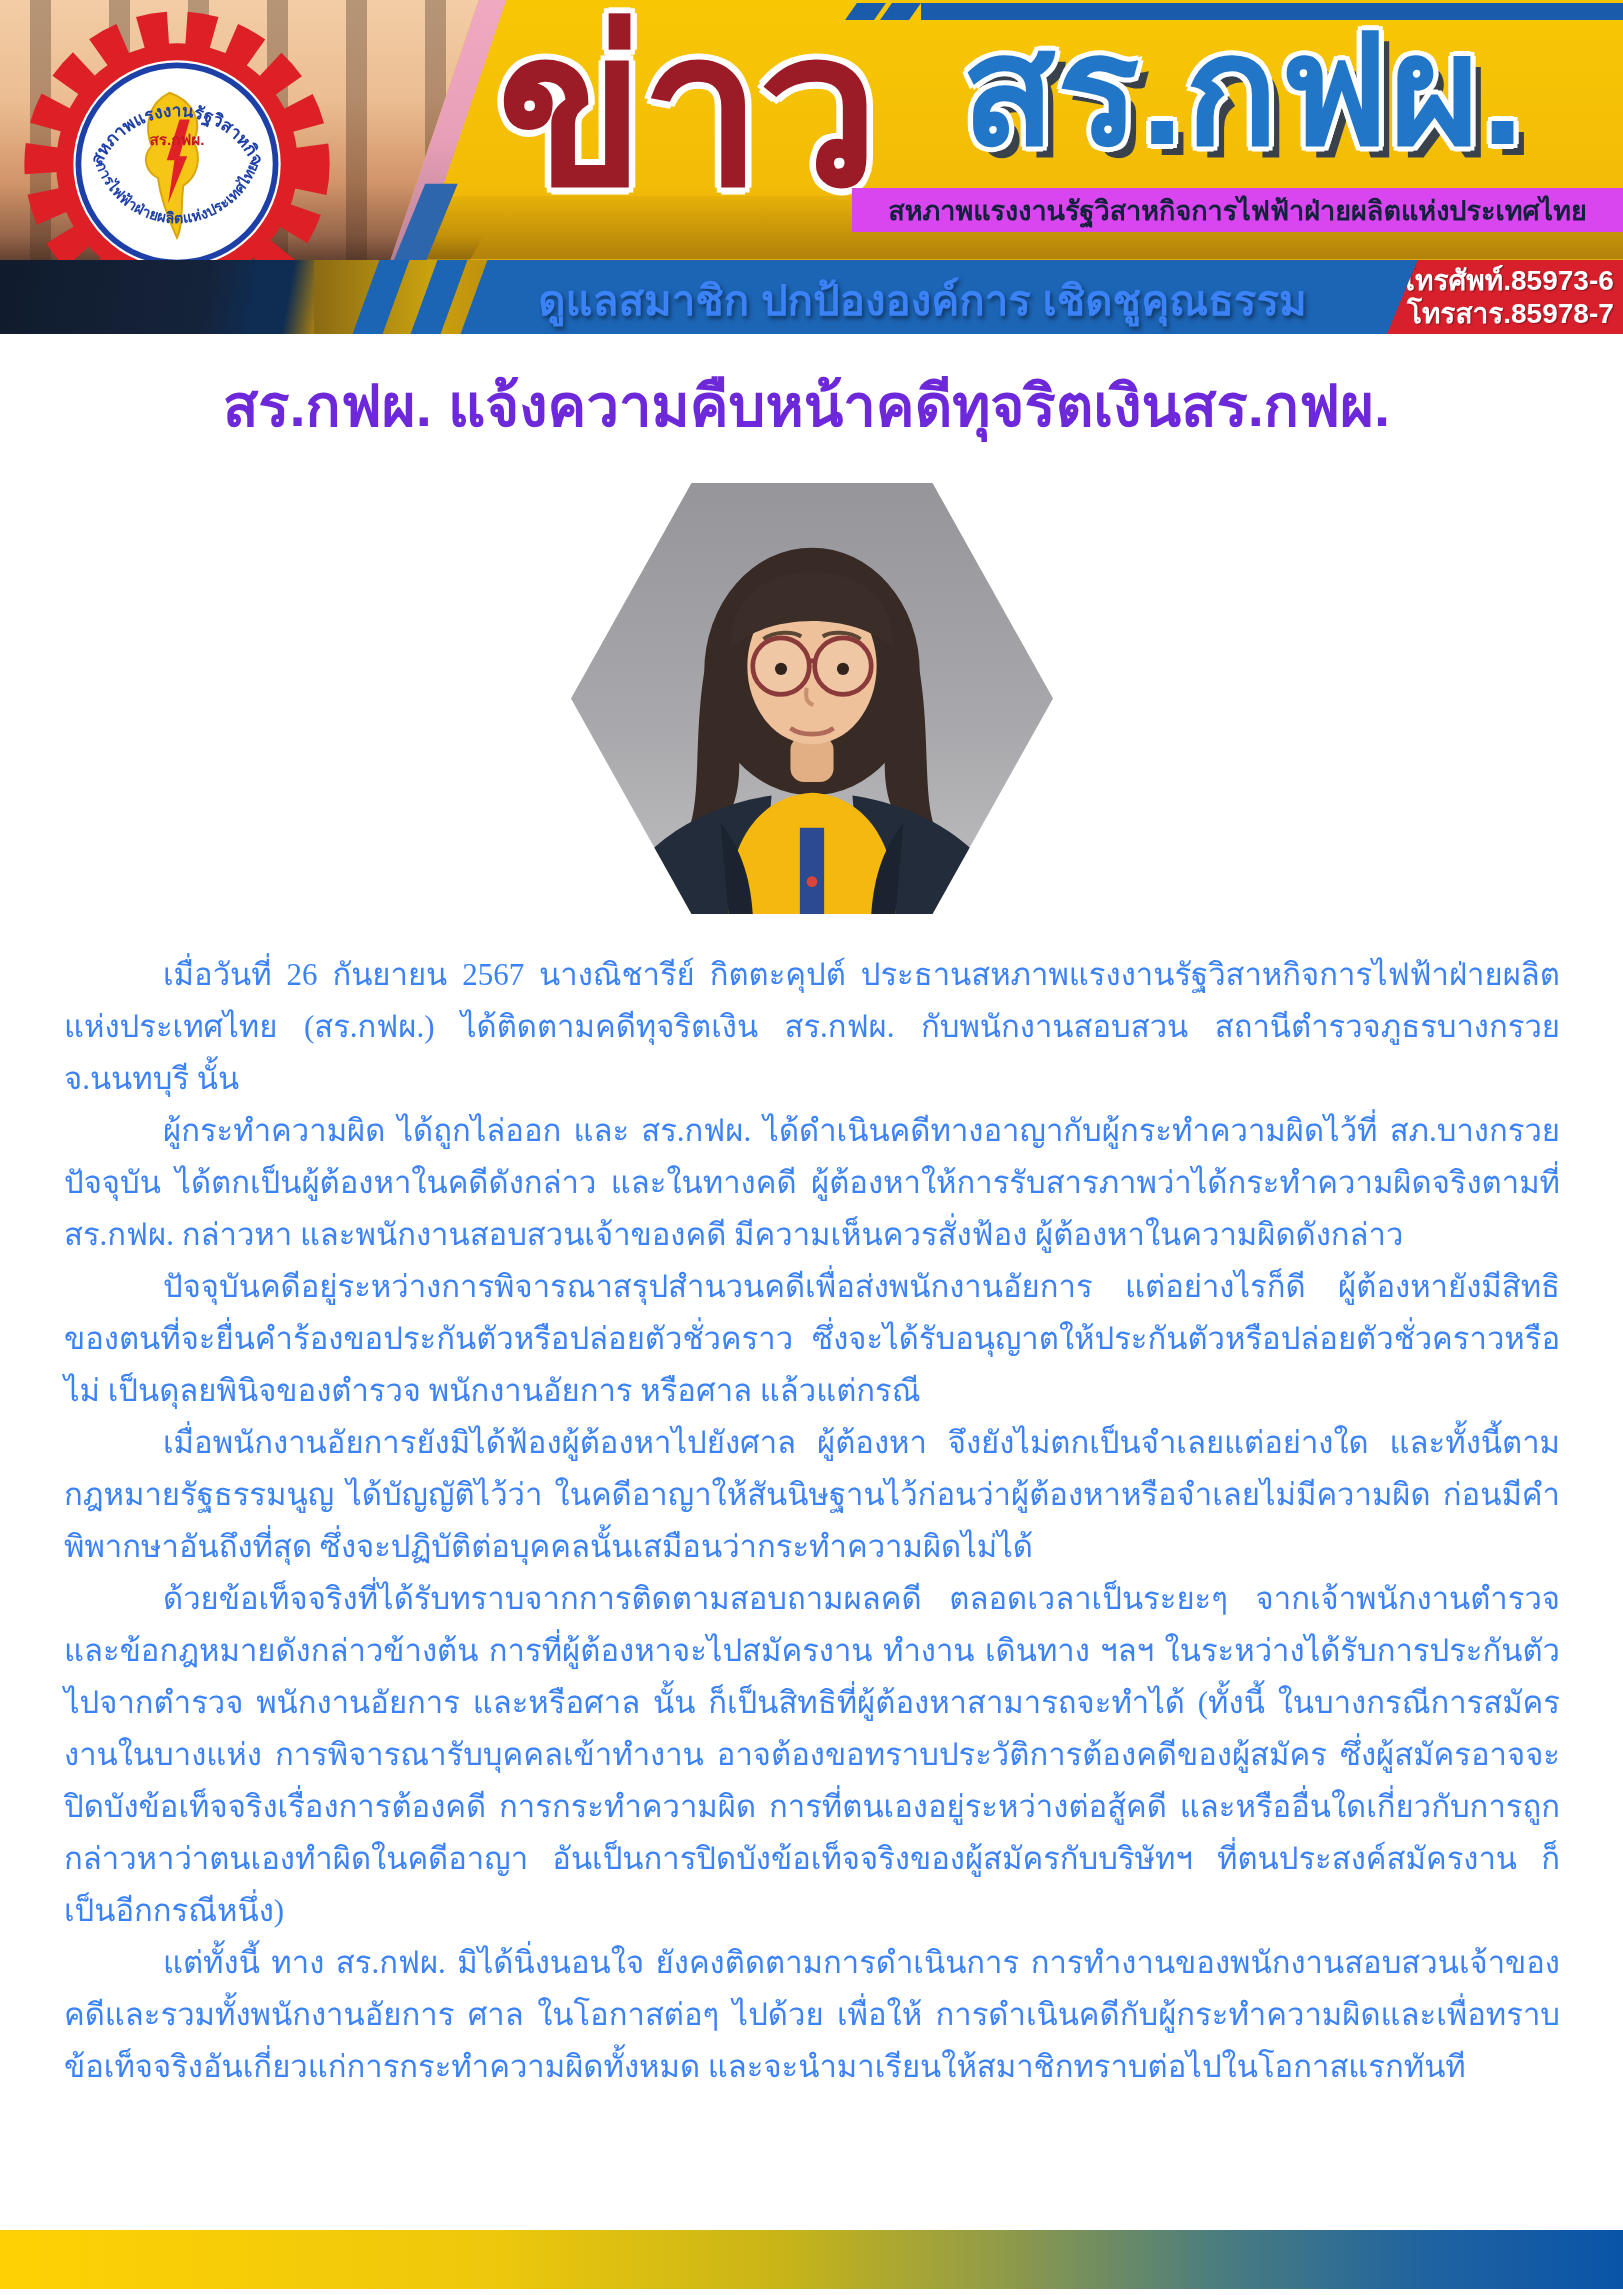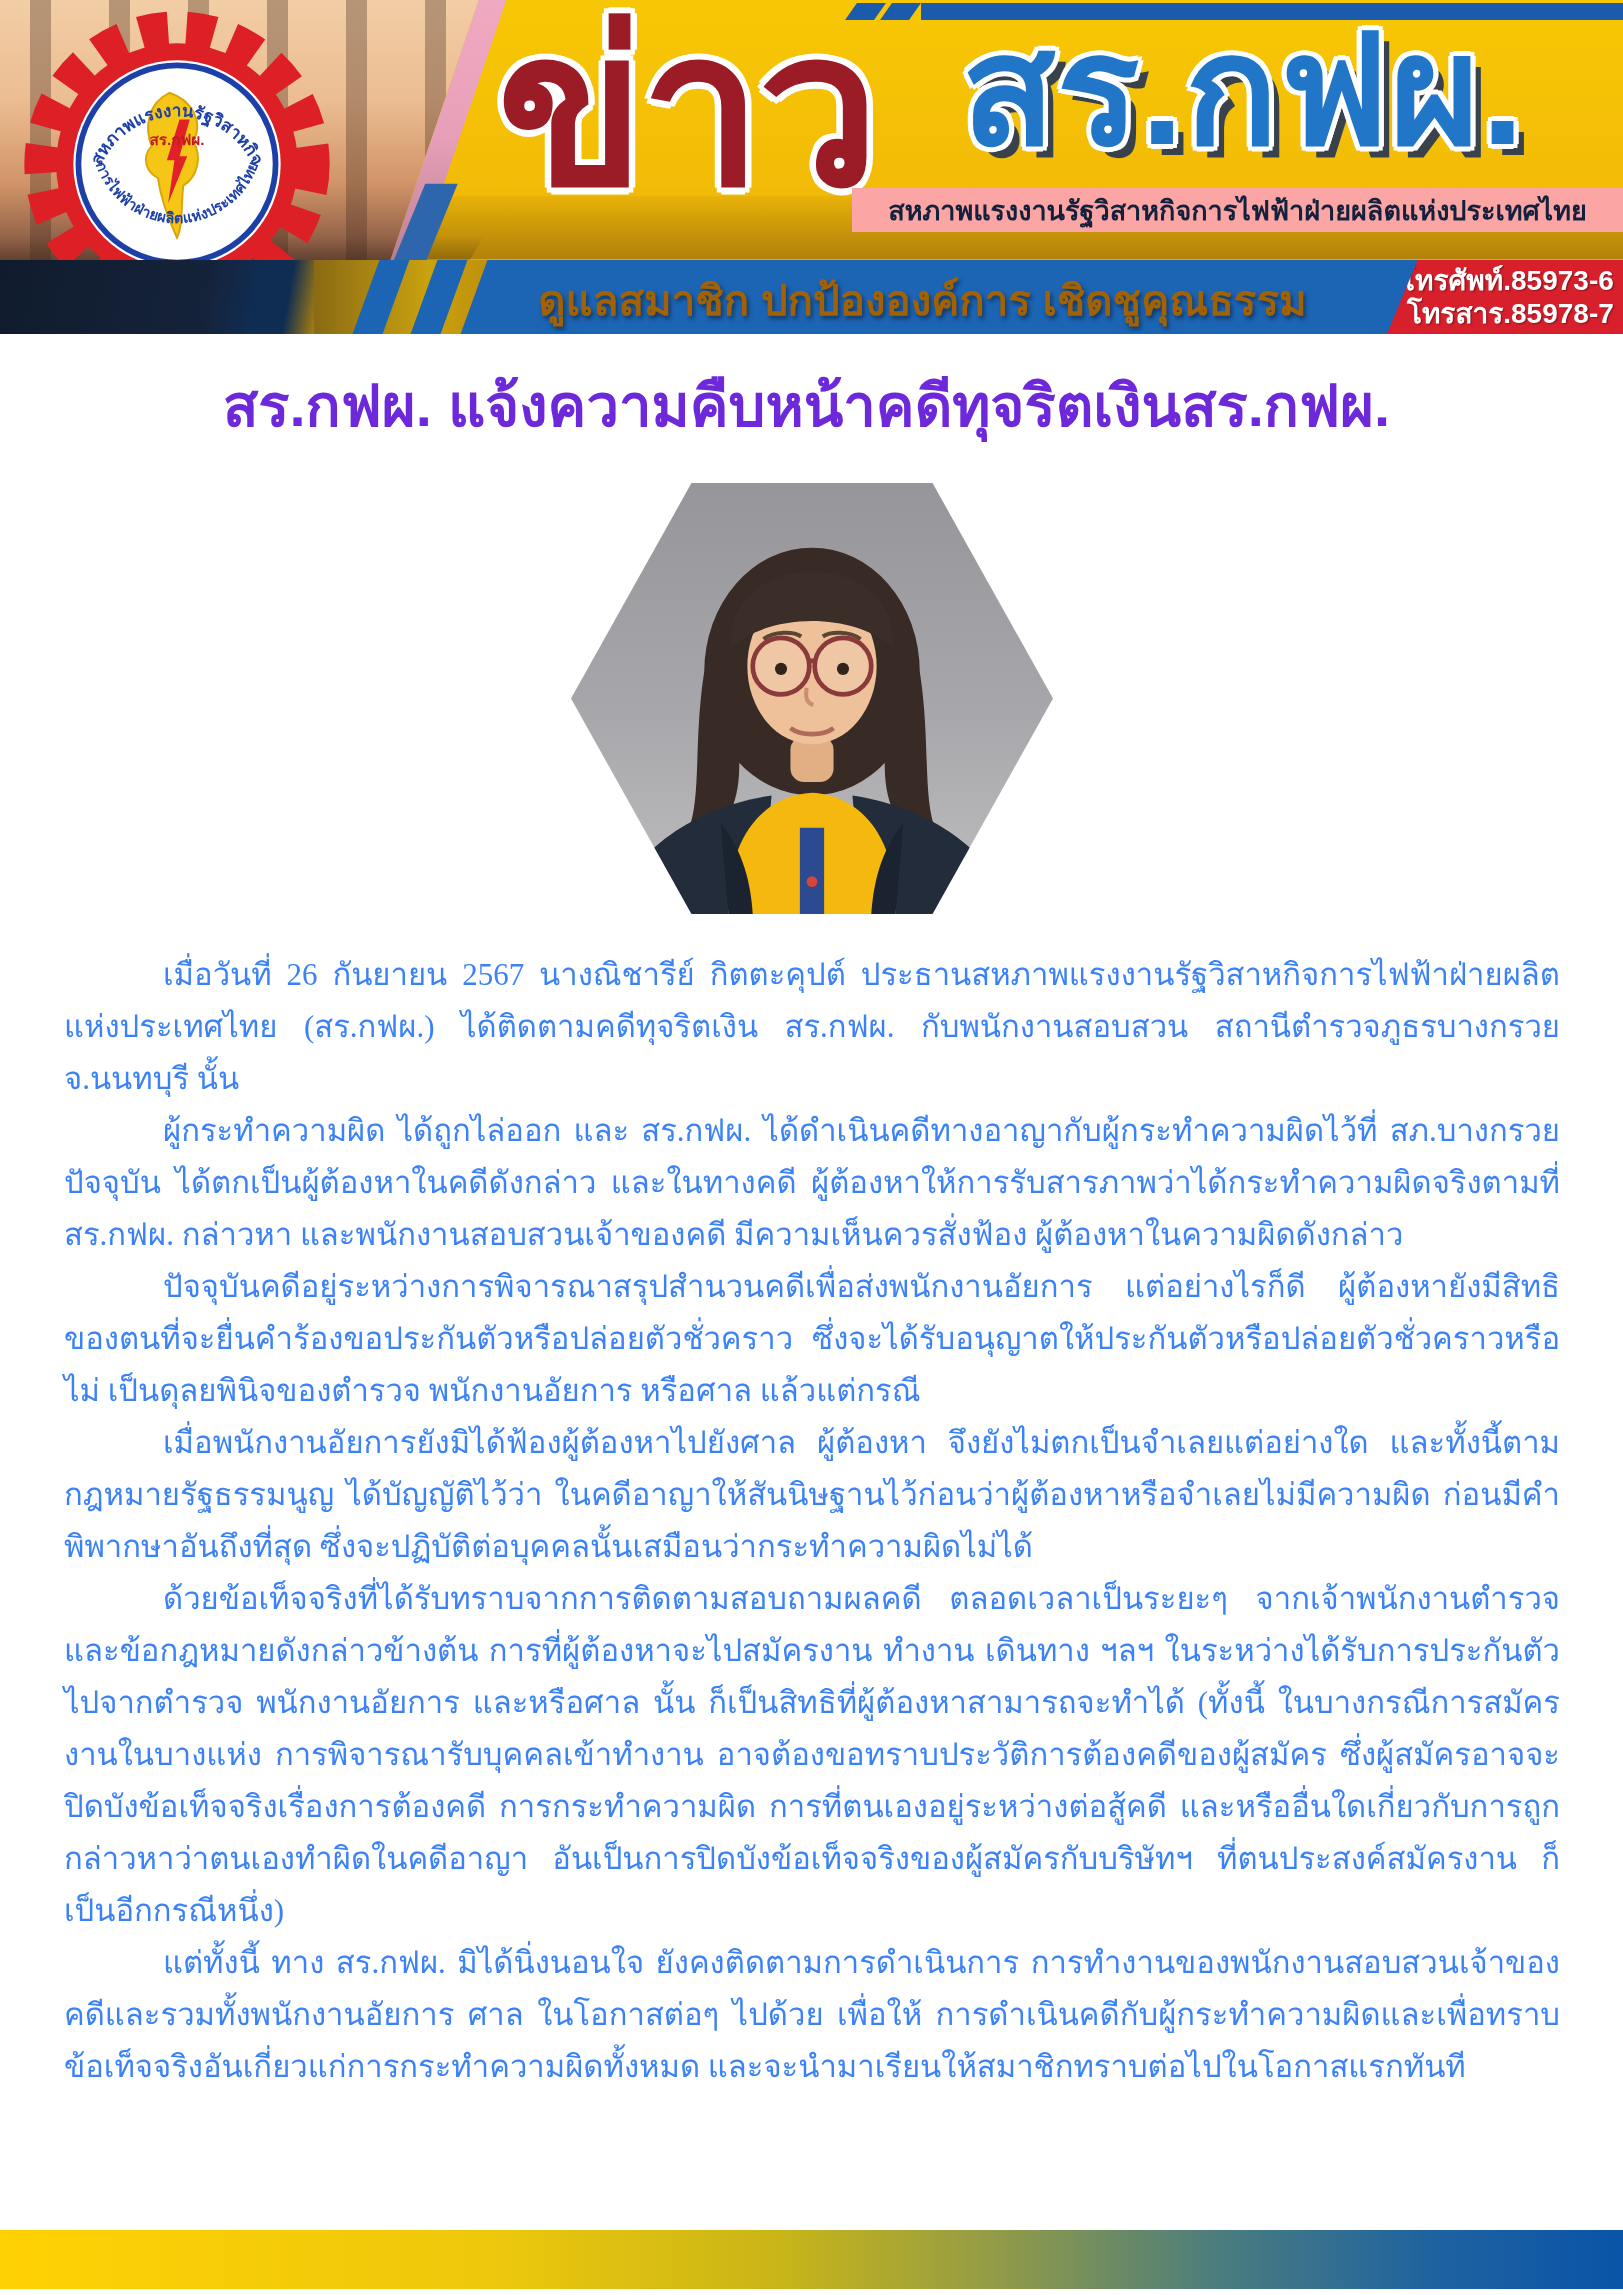--- a/index.html
+++ b/index.html
@@ -34,36 +34,36 @@
 
   .khao{position:absolute;left:497px;top:-18.3px;width:366px;text-align:center;
       font-size:216px;line-height:1.18;font-weight:800;color:#9b1b27;letter-spacing:-3.9px;
       text-shadow:-6.5px 0 0 #fff,6.5px 0 0 #fff,0 -6.5px 0 #fff,0 6.5px 0 #fff,
                   -4.6px -4.6px 0 #fff,4.6px -4.6px 0 #fff,-4.6px 4.6px 0 #fff,4.6px 4.6px 0 #fff;}
   .mh-title{position:absolute;left:864px;top:10.5px;width:759px;text-align:center;
       font-size:154px;line-height:1.05;font-weight:800;color:#2176c7;letter-spacing:1.3px;
       text-shadow:-5.2px 0 0 #fff,5.2px 0 0 #fff,0 -5.2px 0 #fff,0 5.2px 0 #fff,
                   -3.9px -3.9px 0 #fff,3.9px -3.9px 0 #fff,-3.9px 3.9px 0 #fff,3.9px 3.9px 0 #fff,
                   10.5px 10.5px 0 rgba(23,44,88,0.85);}
-  .mh-substrip{position:absolute;left:852px;right:0;top:188px;height:44px;background:#fca5a5;
+  .mh-substrip{position:absolute;left:852px;right:0;top:188px;height:44px;background:#d946ef;
       display:flex;align-items:center;justify-content:center;}
   .mh-subtitle{font-size:27px;font-weight:700;color:#14213d;white-space:nowrap;}
 
   
   .tagbar{position:absolute;left:0;top:260px;width:1623px;height:74px;overflow:hidden;}
   .tag-base{position:absolute;inset:0;
       background:linear-gradient(100deg,#101b2d 0%,#15233a 13%,#0f2c52 16%,#0f2c52 18%,
                  #a97f10 20%,#caa20f 24%,#a97f10 30%,#1c64b4 31%,#1c64b4 100%);}
   .tag-gold{position:absolute;left:314px;width:209px;top:0;height:74px;
       background:linear-gradient(90deg,#8a6a14,#caa20f 55%,#b8860b);}
   .tag-slash{position:absolute;top:0;width:30px;height:74px;background:#1c64b4;transform:skewX(-20deg);}
   .tag-sl1{left:366px;} .tag-sl2{left:424px;}
   .tag-blue{position:absolute;left:474px;width:929px;top:0;height:74px;background:#1c64b4;transform:skewX(-20deg);}
   .tag-text{position:absolute;left:458px;width:929px;top:6.5px;text-align:center;
-      font-size:42px;font-weight:800;color:#a16207;white-space:nowrap;
+      font-size:42px;font-weight:800;color:#3b82f6;white-space:nowrap;
       text-shadow:2px 3.3px 4.6px rgba(0,0,0,0.45);}
   .phone-box{position:absolute;right:0;top:0;width:236px;height:74px;background:#d7202c;
       clip-path:polygon(13% 0,100% 0,100% 100%,0 100%);
       display:flex;flex-direction:column;justify-content:center;align-items:flex-end;
       padding-right:9.2px;box-sizing:border-box;}
   .phone-line{font-size:28px;font-weight:800;color:#ffffff;line-height:1.18;white-space:nowrap;
       text-shadow:1.3px 1.3px 1.3px rgba(0,0,0,0.35);}
 
   
   .headline{position:absolute;left:0;right:10px;top:359px;text-align:center;

